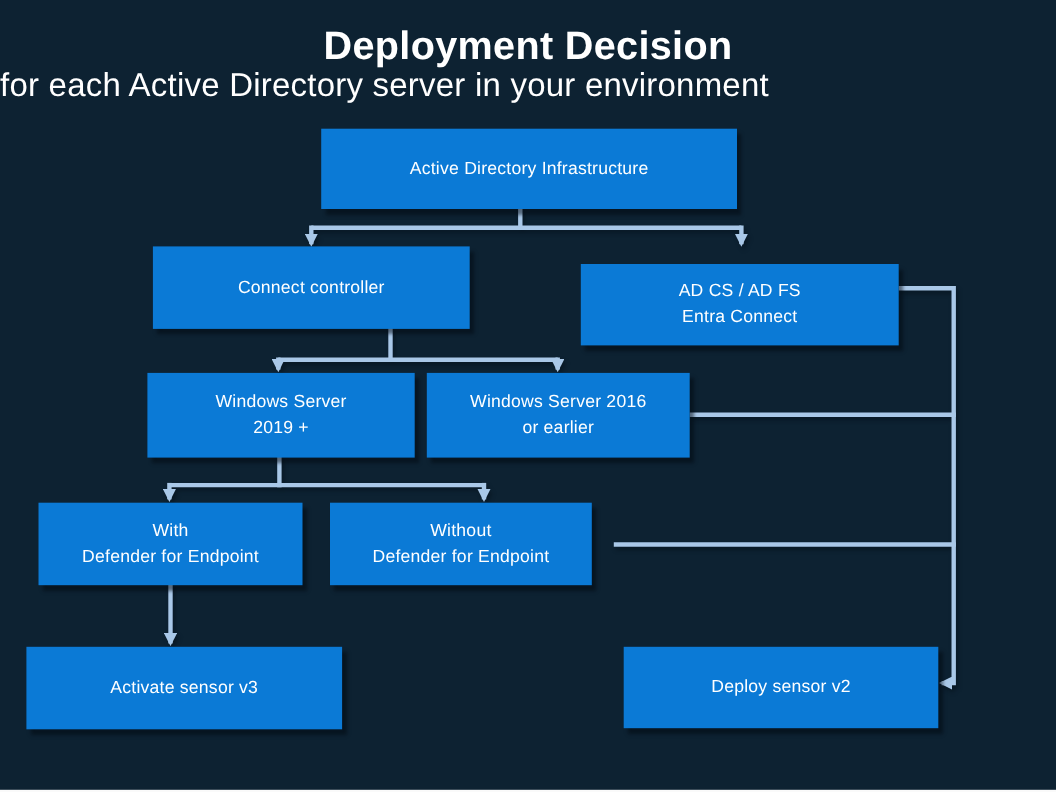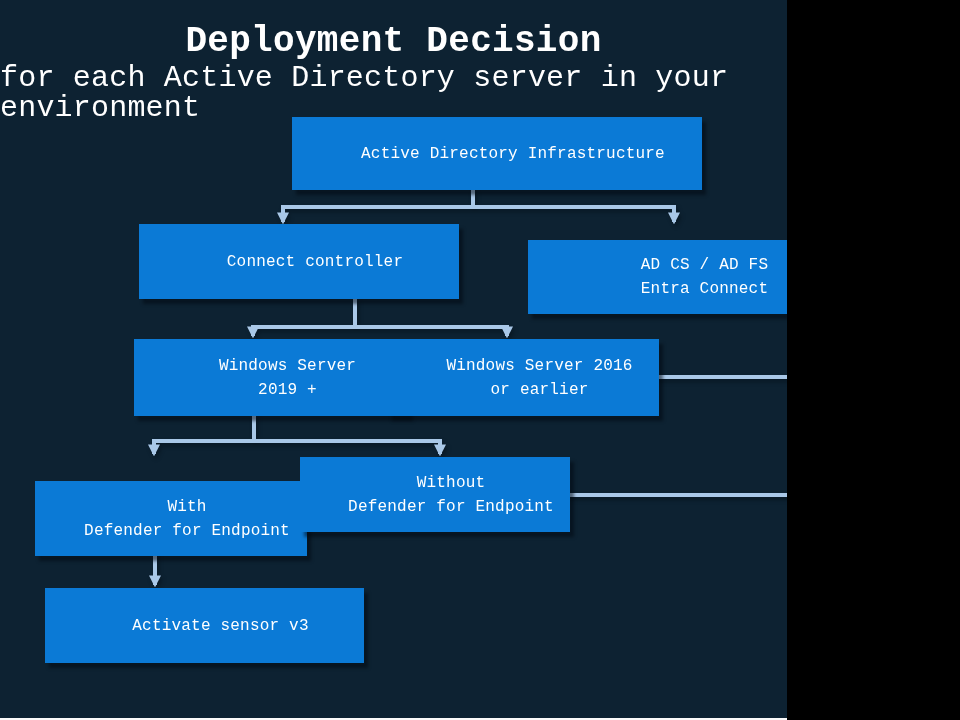--- a/index.html
+++ b/index.html
@@ -3,41 +3,40 @@
 <meta charset="utf-8">
 <style>
   :root{
     --background:#0d2232;
     --node:#0b7ad6;
     --connector:#a9c8e8;
     --text:#ffffff;
   }
   html,body{margin:0;padding:0;background:#000;}
   .stage{
-    position:relative;width:787px;height:720px;overflow:hidden;
+    position:relative;width:960px;height:720px;overflow:hidden;
     background:var(--background);
-    font-family:Liberation Mono, monospace;
+    font-family:Liberation Sans, sans-serif;
   }
   .title{
     position:absolute;top:24px;left:0;width:100%;text-align:center;
     color:var(--text);font-size:36px;font-weight:600;letter-spacing:.3px;line-height:1;
   }
   .subtitle{
     position:absolute;top:63px;left:0;width:100%;
     color:var(--text);font-size:30px;font-weight:400;letter-spacing:.2px;line-height:1;
   }
   svg.connectors{position:absolute;left:0;top:0;filter:drop-shadow(2px 3px 2px rgba(1,8,15,.40));}
   .c{stroke:var(--connector);stroke-width:4;fill:none;}
   #arrowhead path{fill:var(--connector);}
   .node{
     position:absolute;background:var(--node);color:var(--text);
     display:flex;flex-direction:column;justify-content:center;align-items:center;
     text-align:left;font-size:16px;line-height:24px;letter-spacing:.2px;
     box-shadow:4px 5px 3px rgba(1,8,15,.50);
-    padding-left:32px;
   }
   .node span{display:block;}
   .bottom-edge{position:absolute;left:0;bottom:0;width:100%;height:2px;background:#fafafa;}
 </style>
 </head>
 <body>
 
 <div class="stage">
 
   <div class="title">Deployment Decision</div>
@@ -83,29 +82,32 @@
   <div class="node" style="left:134px;top:339px;width:243px;height:77px">
     <span>Windows Server</span>
     <span>2019 +</span>
   </div>
 
   <div class="node" style="left:388px;top:339px;width:239px;height:77px">
     <span>Windows Server 2016</span>
     <span>or earlier</span>
   </div>
 
-  <div class="node" style="left:35px;top:481px;width:240px;height:75px">
+  <div class="node" style="left:35px;top:457px;width:240px;height:75px">
     <span>With</span>
     <span>Defender for Endpoint</span>
   </div>
 
   <div class="node" style="left:300px;top:457px;width:238px;height:75px">
     <span>Without</span>
     <span>Defender for Endpoint</span>
   </div>
 
-  <div class="node" style="left:45px;top:588px;width:287px;height:75px">
+  <div class="node" style="left:24px;top:588px;width:287px;height:75px">
     <span>Activate sensor v3</span>
   </div>
 
+  <div class="node" style="left:567px;top:588px;width:286px;height:74px">
+    <span>Deploy sensor v2</span>
+  </div>
 
   <div class="bottom-edge"></div>
 </div>
 
 </body></html>

